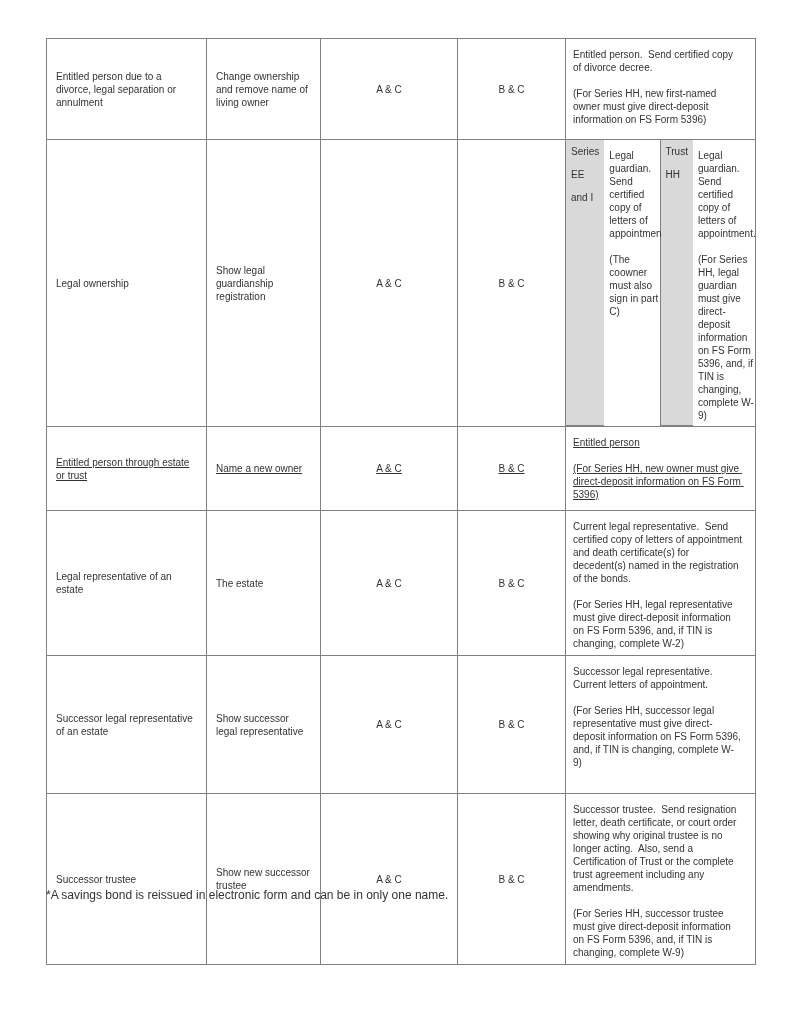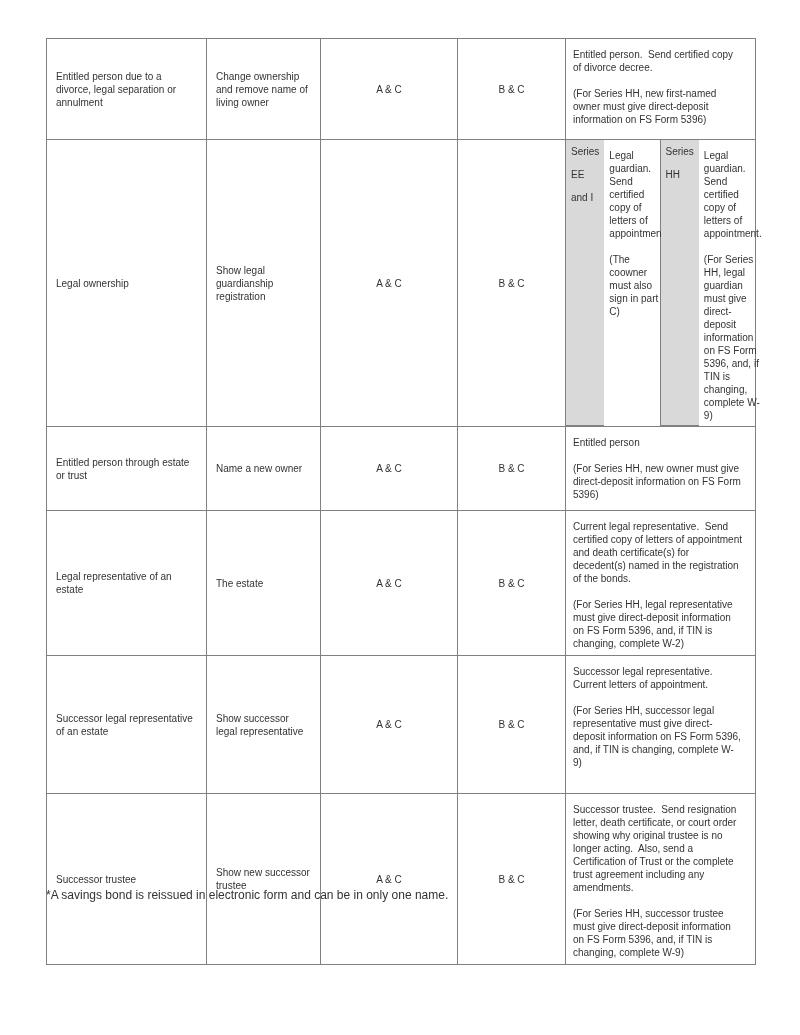--- a/index.html
+++ b/index.html
@@ -25,21 +25,21 @@
   table.main td {
     border: 1px solid #808080;
     font-size: 10px;
     line-height: 13px;
     color: #333;
   }
 
   
   tr.r1 td { height: 101px; }
   tr.r2 td { height: 211px; }
-  tr.r3 td { height: 84px; }
+  tr.r3 td { height: 84px; text-decoration: underline; }
   tr.r4 td { height: 144px; }
   tr.r5 td { height: 138px; margin-top: 16px; }
   tr.r6 td { height: 170px; }
 
   td.c-scenario, td.c-action {
     vertical-align: middle;
     text-align: left;
     padding: 4px 9px 4px 9px;
   }
   td.c-part {
@@ -139,21 +139,21 @@
         <td class="split-cell">
           <div class="split">
             <div class="split-col first">
               <div class="split-head">Series EE and I</div>
               <div class="split-body">
                 <p>Legal guardian. Send certified copy of letters of appointment.</p>
                 <p>(The coowner must also sign in part C)</p>
               </div>
             </div>
             <div class="split-col">
-              <div class="split-head">Series HH</div>
+              <div class="split-head">Trust HH</div>
               <div class="split-body">
                 <p>Legal guardian. Send certified copy of letters of appointment.</p>
                 <p>(For Series HH, legal guardian must give direct-deposit information on FS Form 5396, and, if TIN is changing, complete W-9)</p>
               </div>
             </div>
           </div>
         </td>
       </tr>
 
       <tr class="r3">

